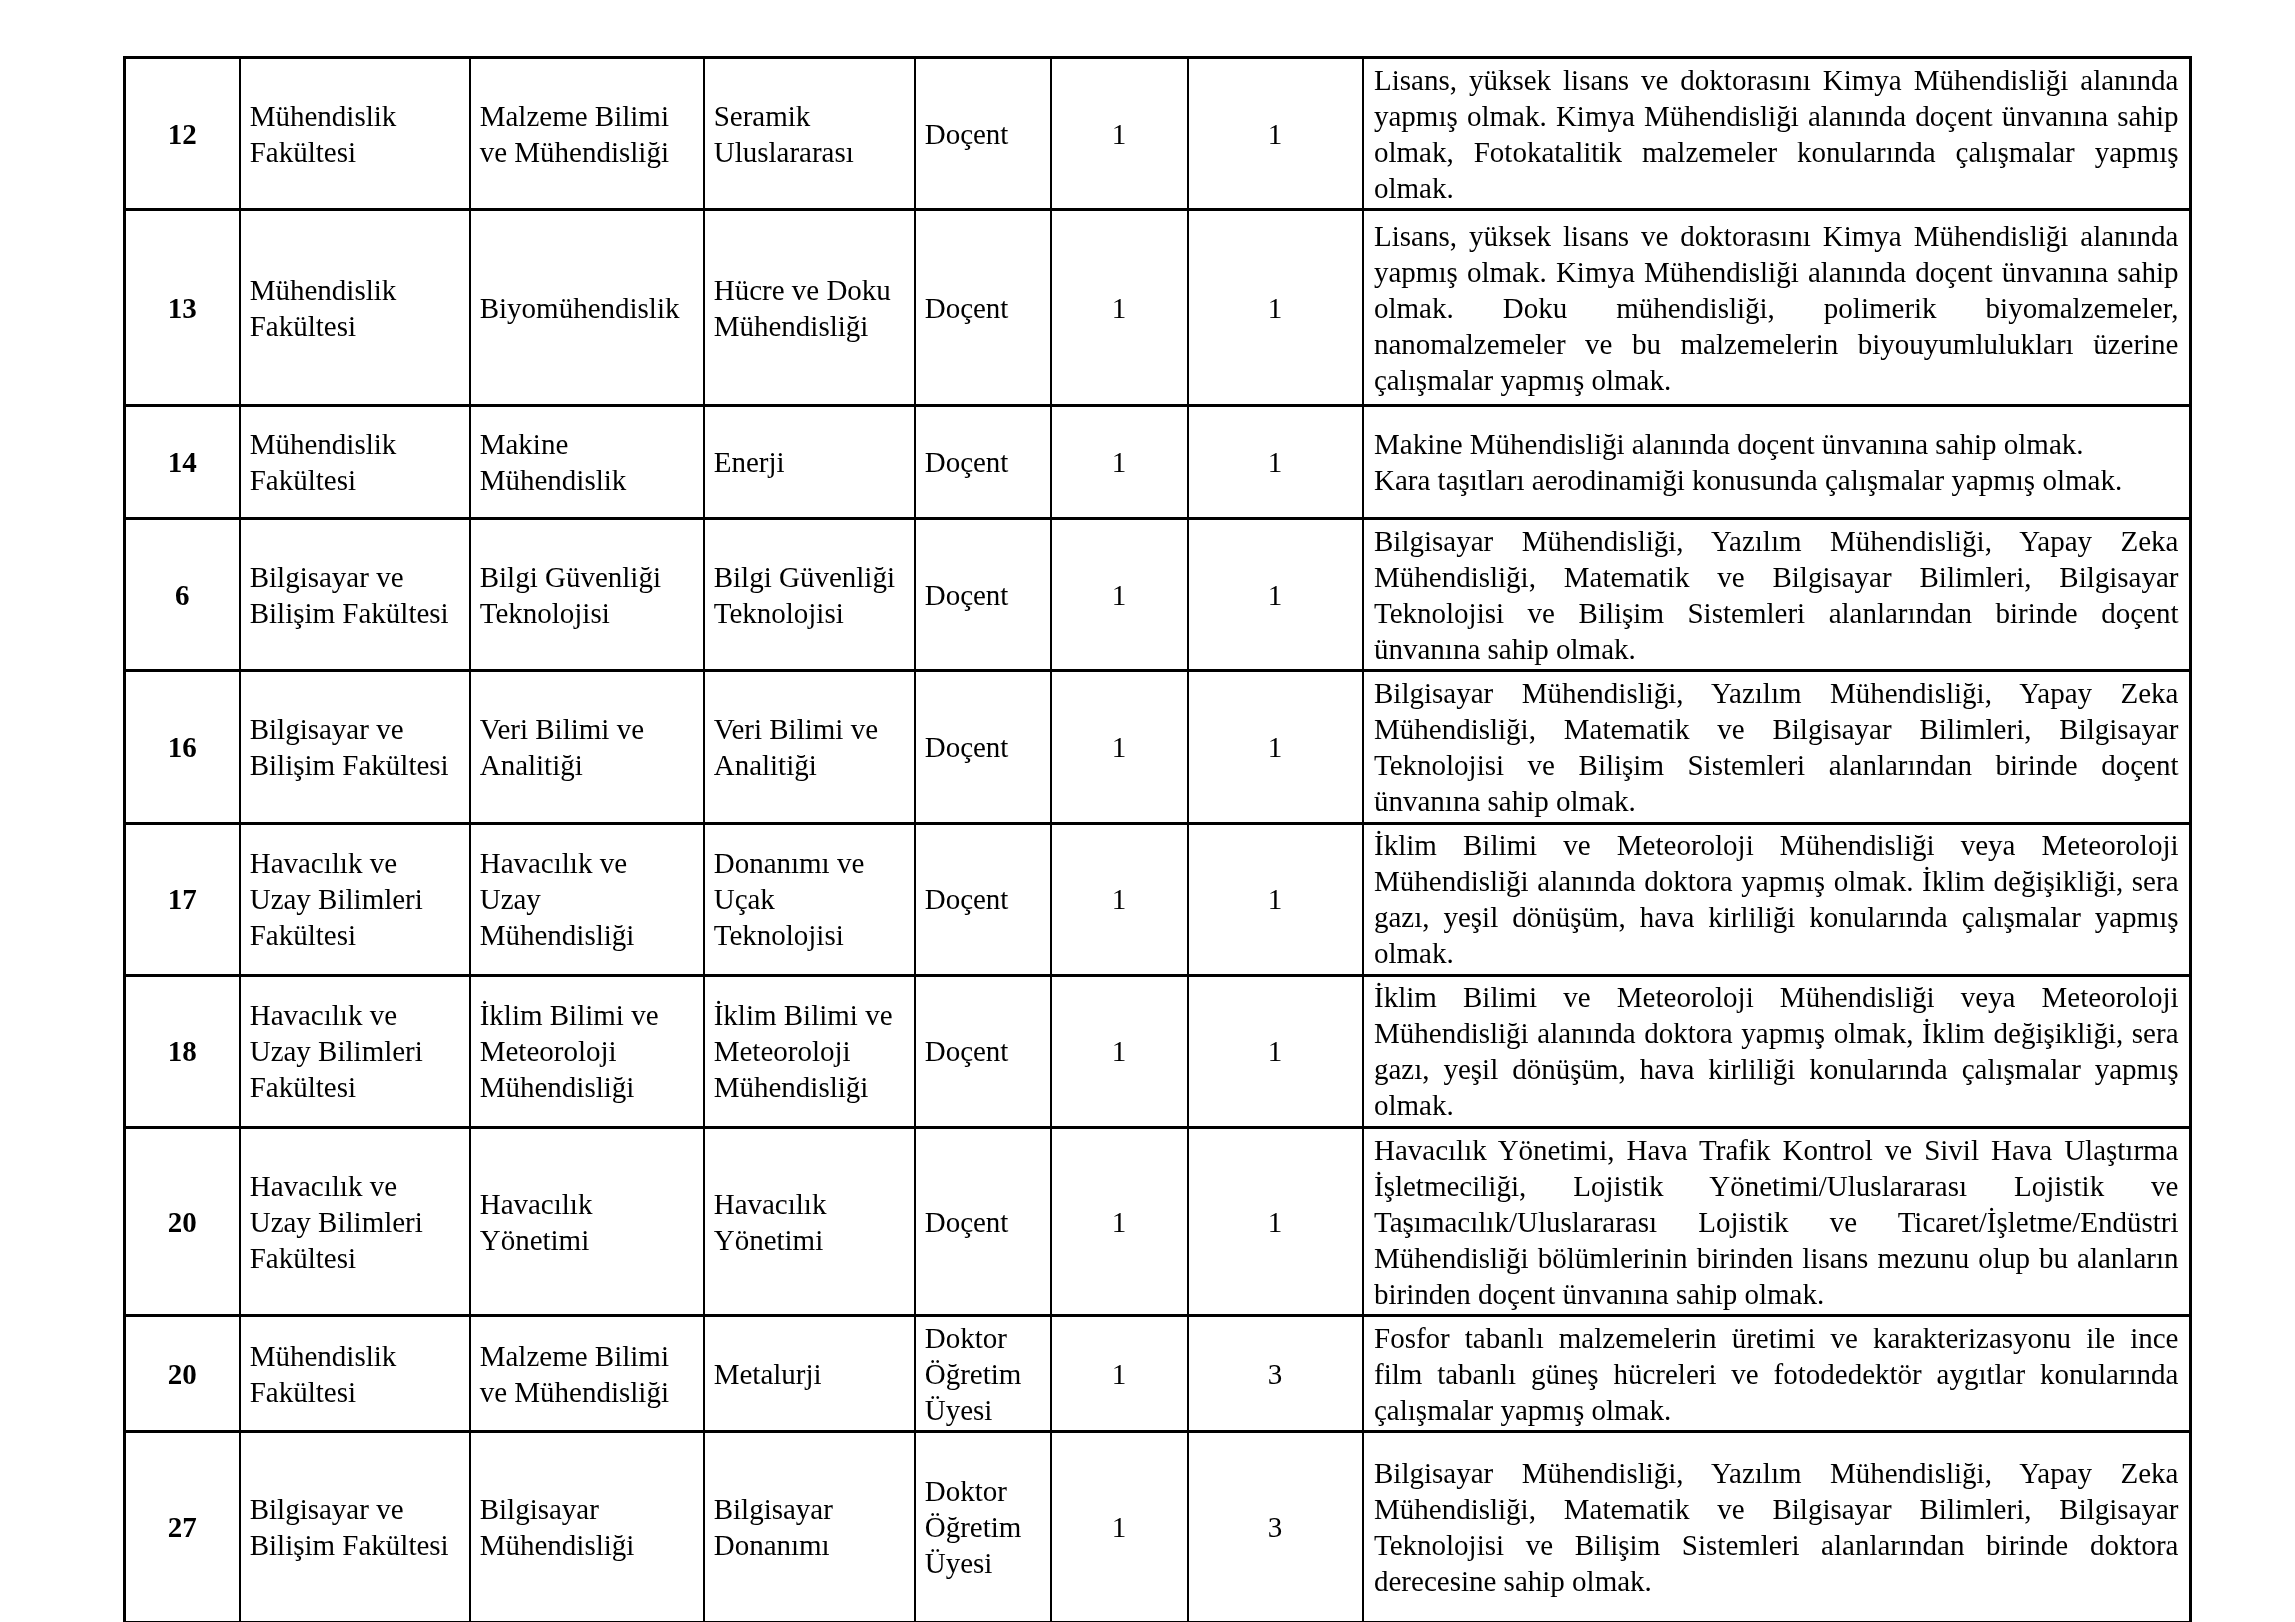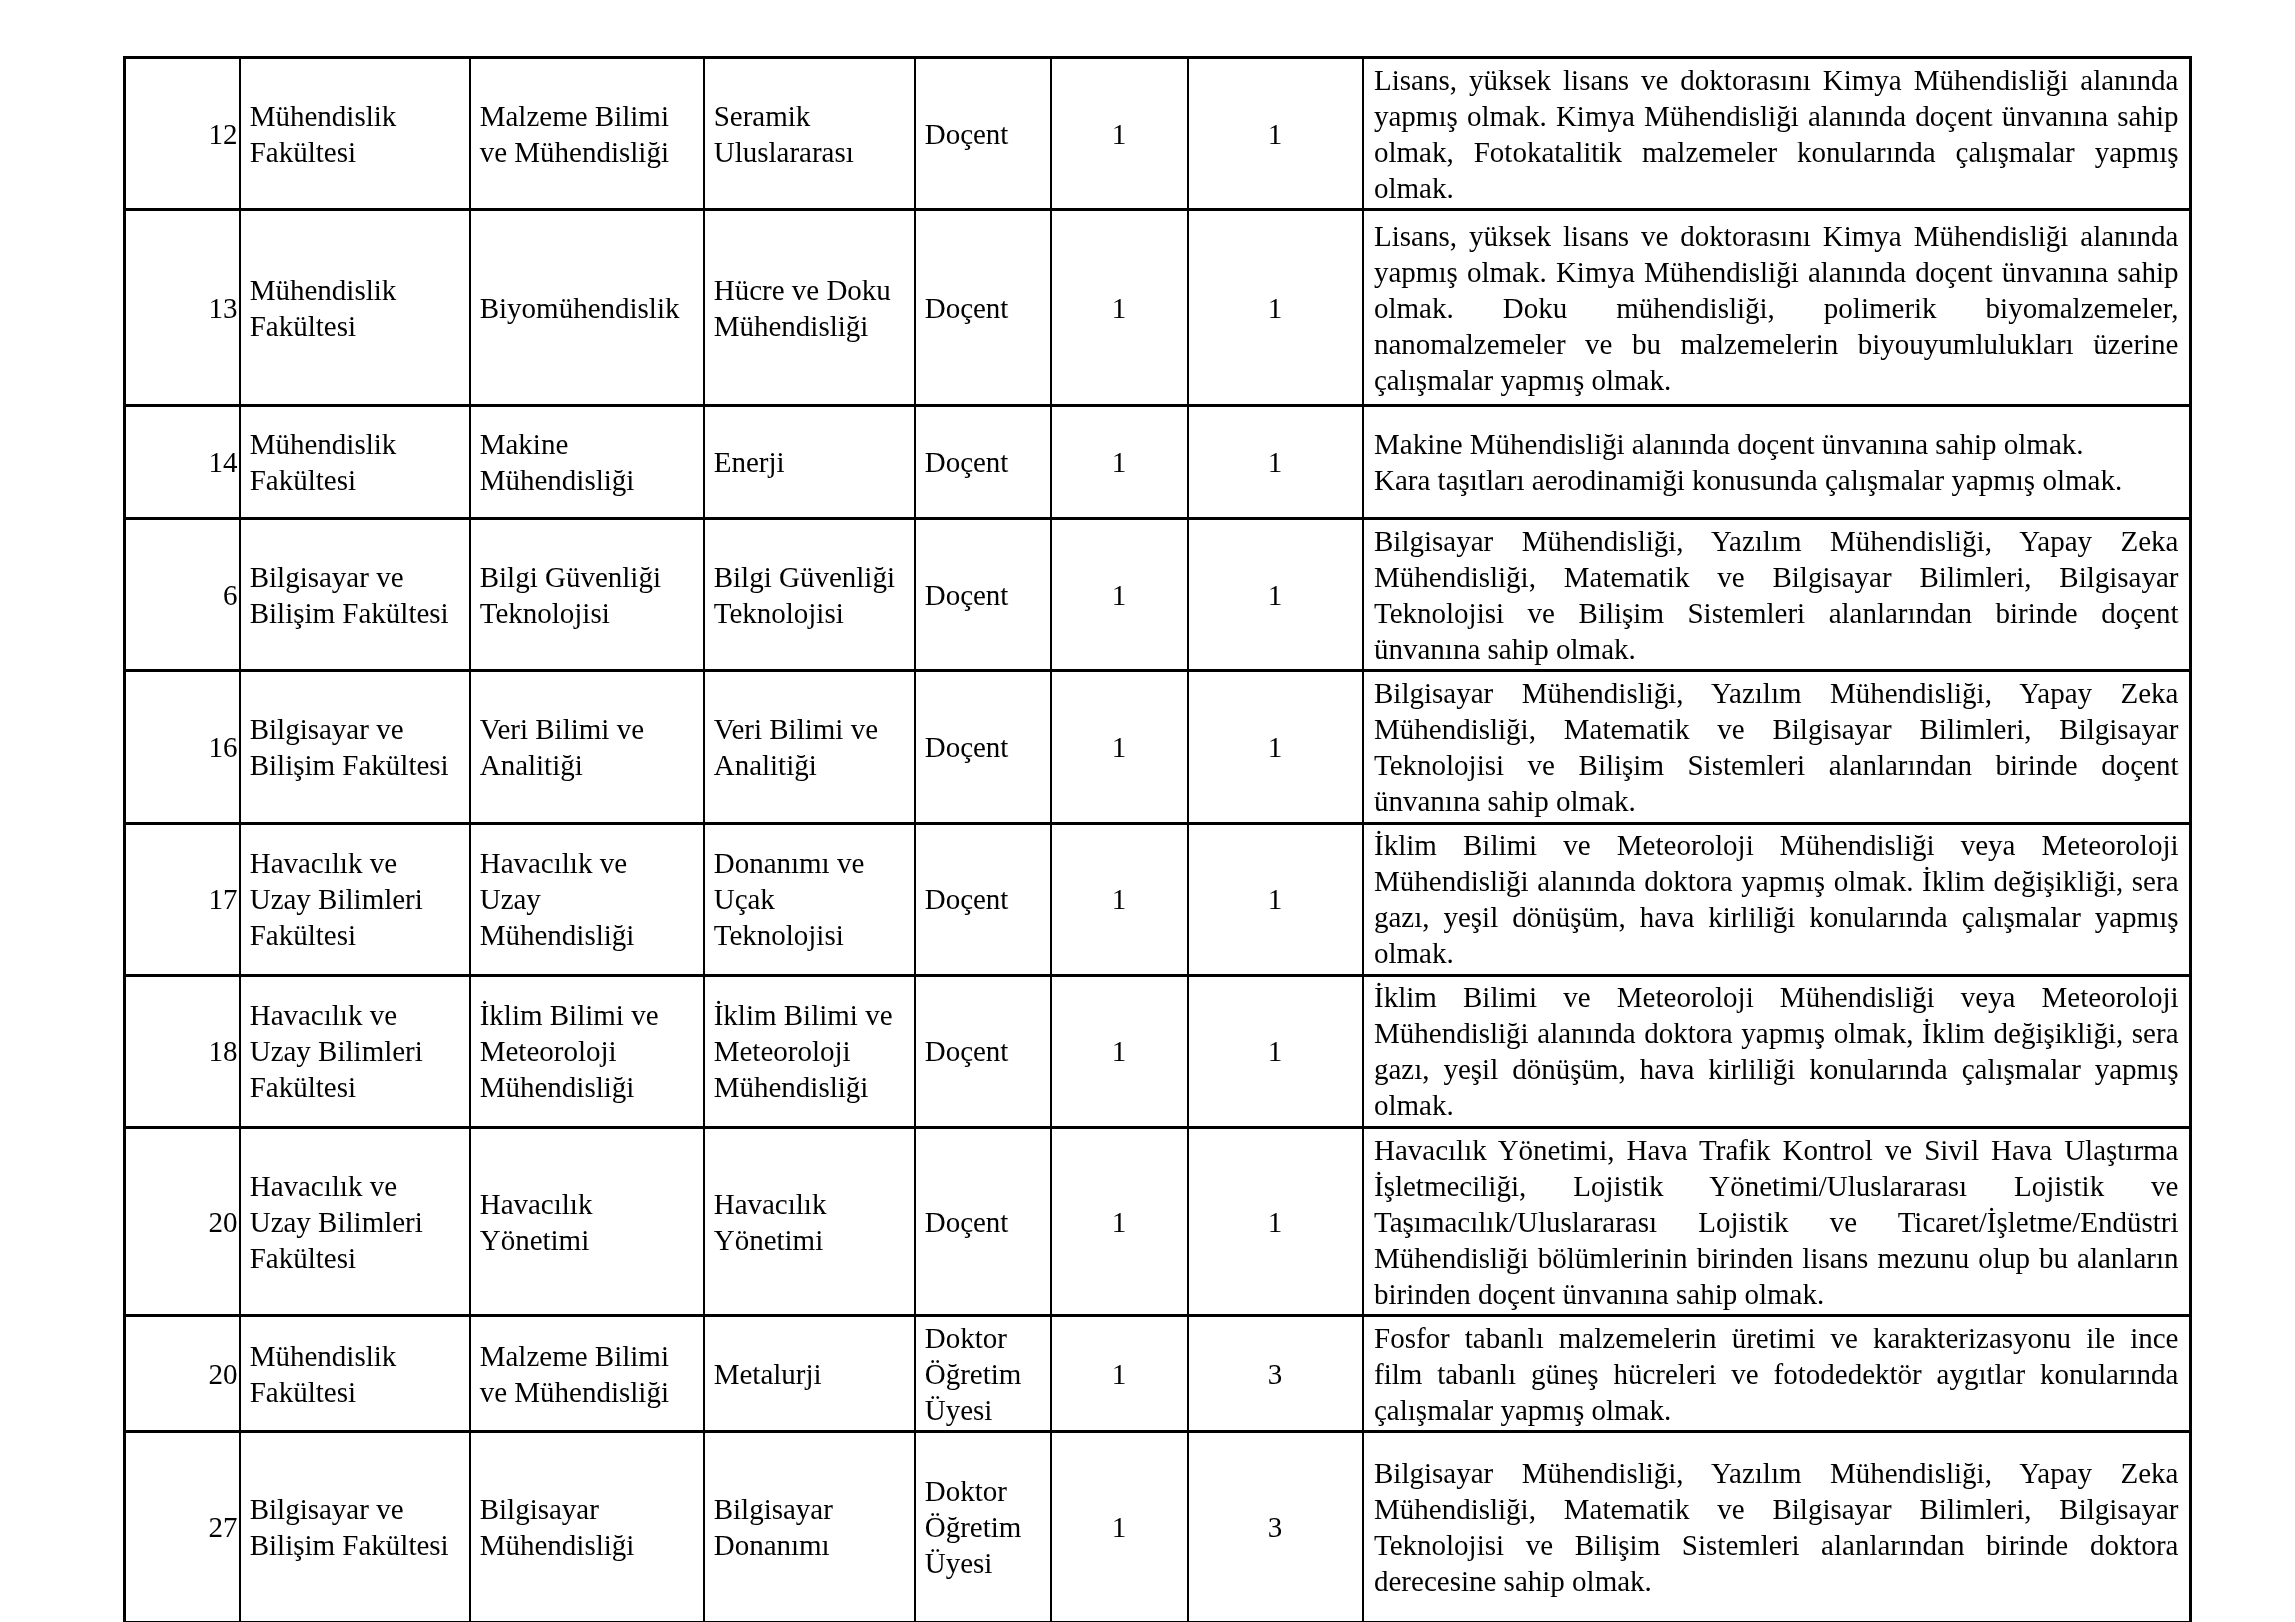--- a/index.html
+++ b/index.html
@@ -29,22 +29,22 @@
     border: 2px solid #000000;
     border-top-width: 3.3px;
     border-bottom-width: 3.3px;
     vertical-align: middle;
     overflow: hidden;
     box-sizing: border-box;
     font-size: 29px;
     line-height: 36px;
   }
   td.c-no {
-    text-align: right;
-    font-weight: normal;
+    text-align: center;
+    font-weight: bold;
     font-size: 30px;
   }
   td.c-text {
     text-align: left;
     padding: 2.6px 9.2px;
   }
   td.c-num {
     text-align: center;
   }
   td.c-req {
@@ -87,21 +87,21 @@
           <td class="c-text">Biyomühendislik</td>
           <td class="c-text">Hücre ve Doku Mühendisliği</td>
           <td class="c-text">Doçent</td>
           <td class="c-num">1</td>
           <td class="c-num">1</td>
           <td class="c-req">Lisans, yüksek lisans ve doktorasını Kimya Mühendisliği alanında yapmış olmak. Kimya Mühendisliği alanında doçent ünvanına sahip olmak. Doku mühendisliği, polimerik biyomalzemeler, nanomalzemeler ve bu malzemelerin biyouyumlulukları üzerine çalışmalar yapmış olmak.</td>
         </tr>
         <tr style="height: 113px;">
           <td class="c-no">14</td>
           <td class="c-text">Mühendislik Fakültesi</td>
-          <td class="c-text">Makine Mühendisliği</td>
+          <td class="c-text">Makine Mühendislik</td>
           <td class="c-text">Enerji</td>
           <td class="c-text">Doçent</td>
           <td class="c-num">1</td>
           <td class="c-num">1</td>
           <td class="c-req">Makine Mühendisliği alanında doçent ünvanına sahip olmak.
 Kara taşıtları aerodinamiği konusunda çalışmalar yapmış olmak.</td>
         </tr>
         <tr style="height: 143px;">
           <td class="c-no">6</td>
           <td class="c-text">Bilgisayar ve Bilişim Fakültesi</td>

